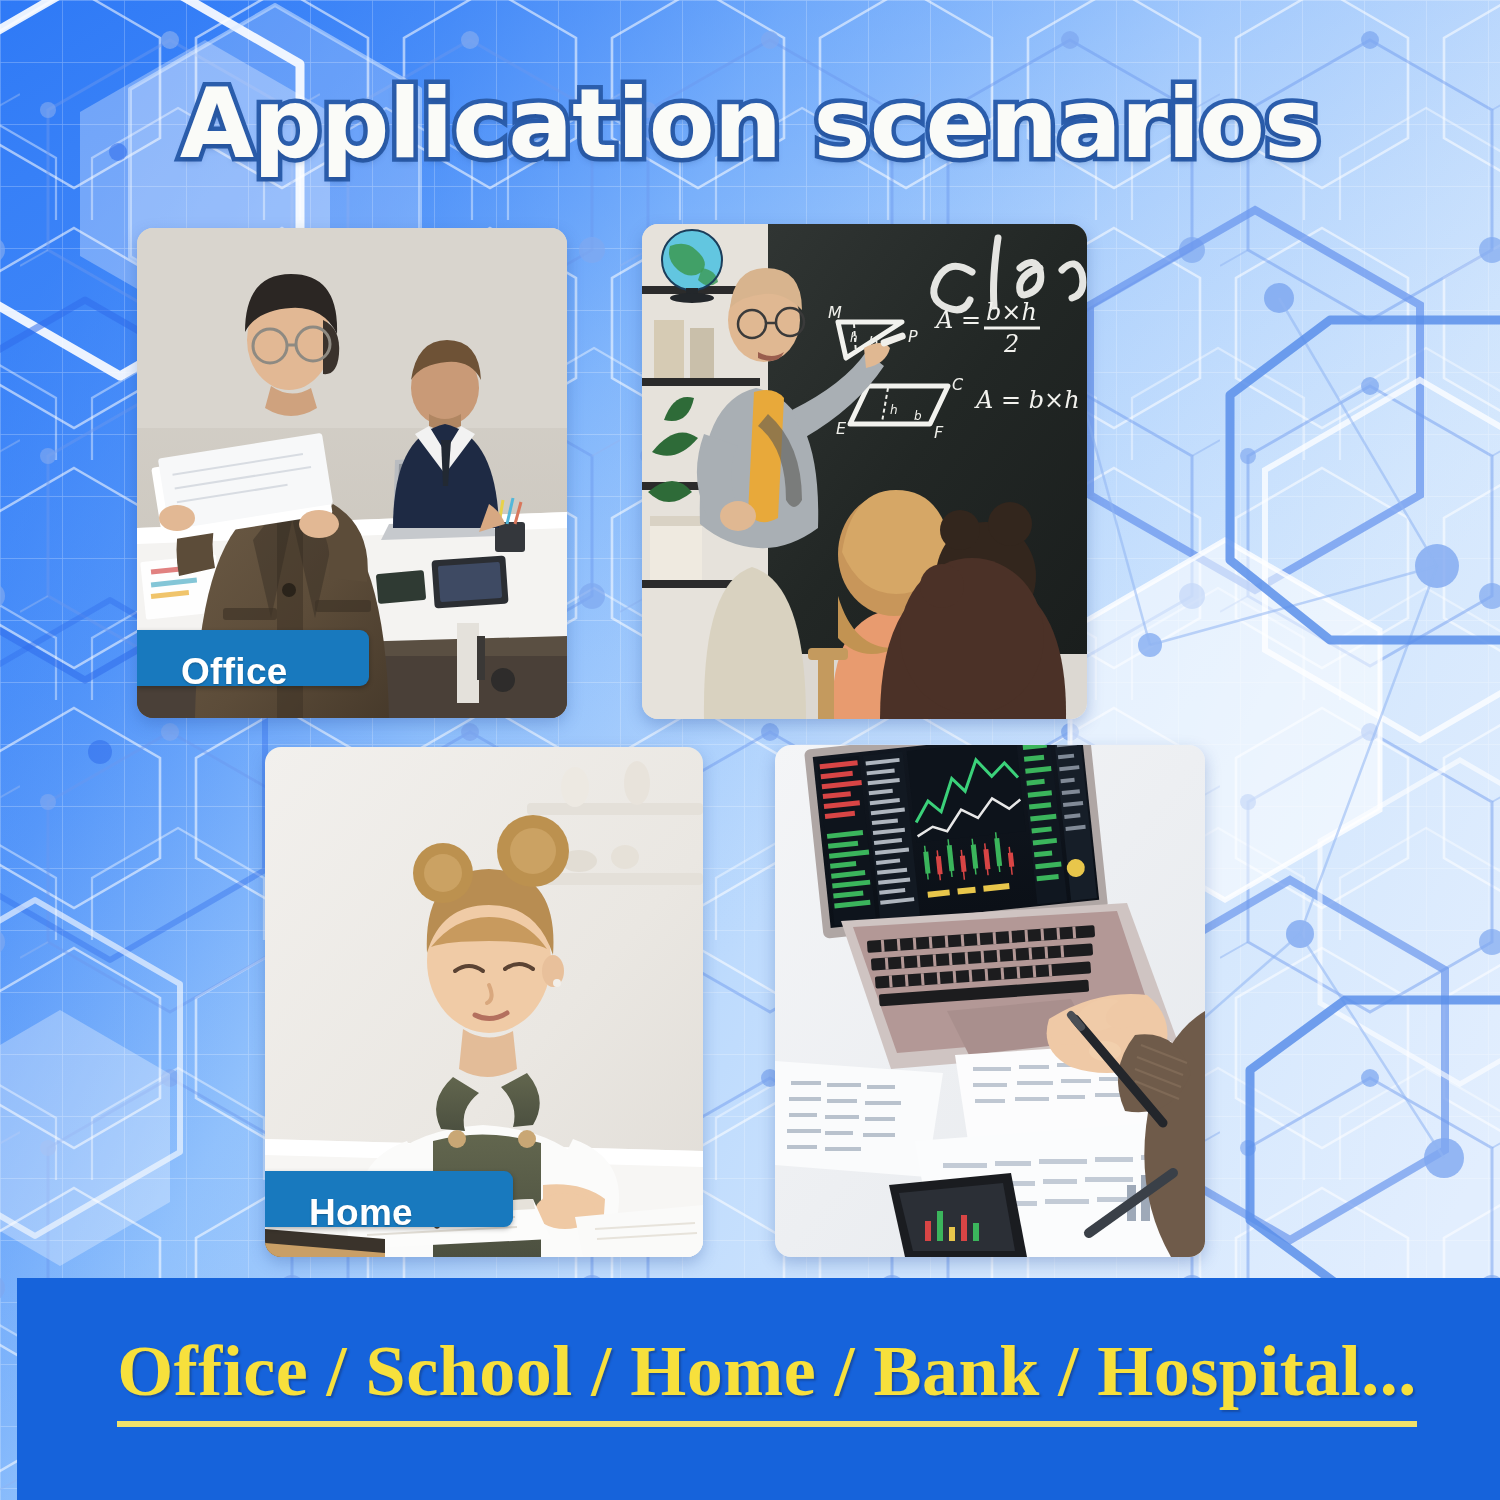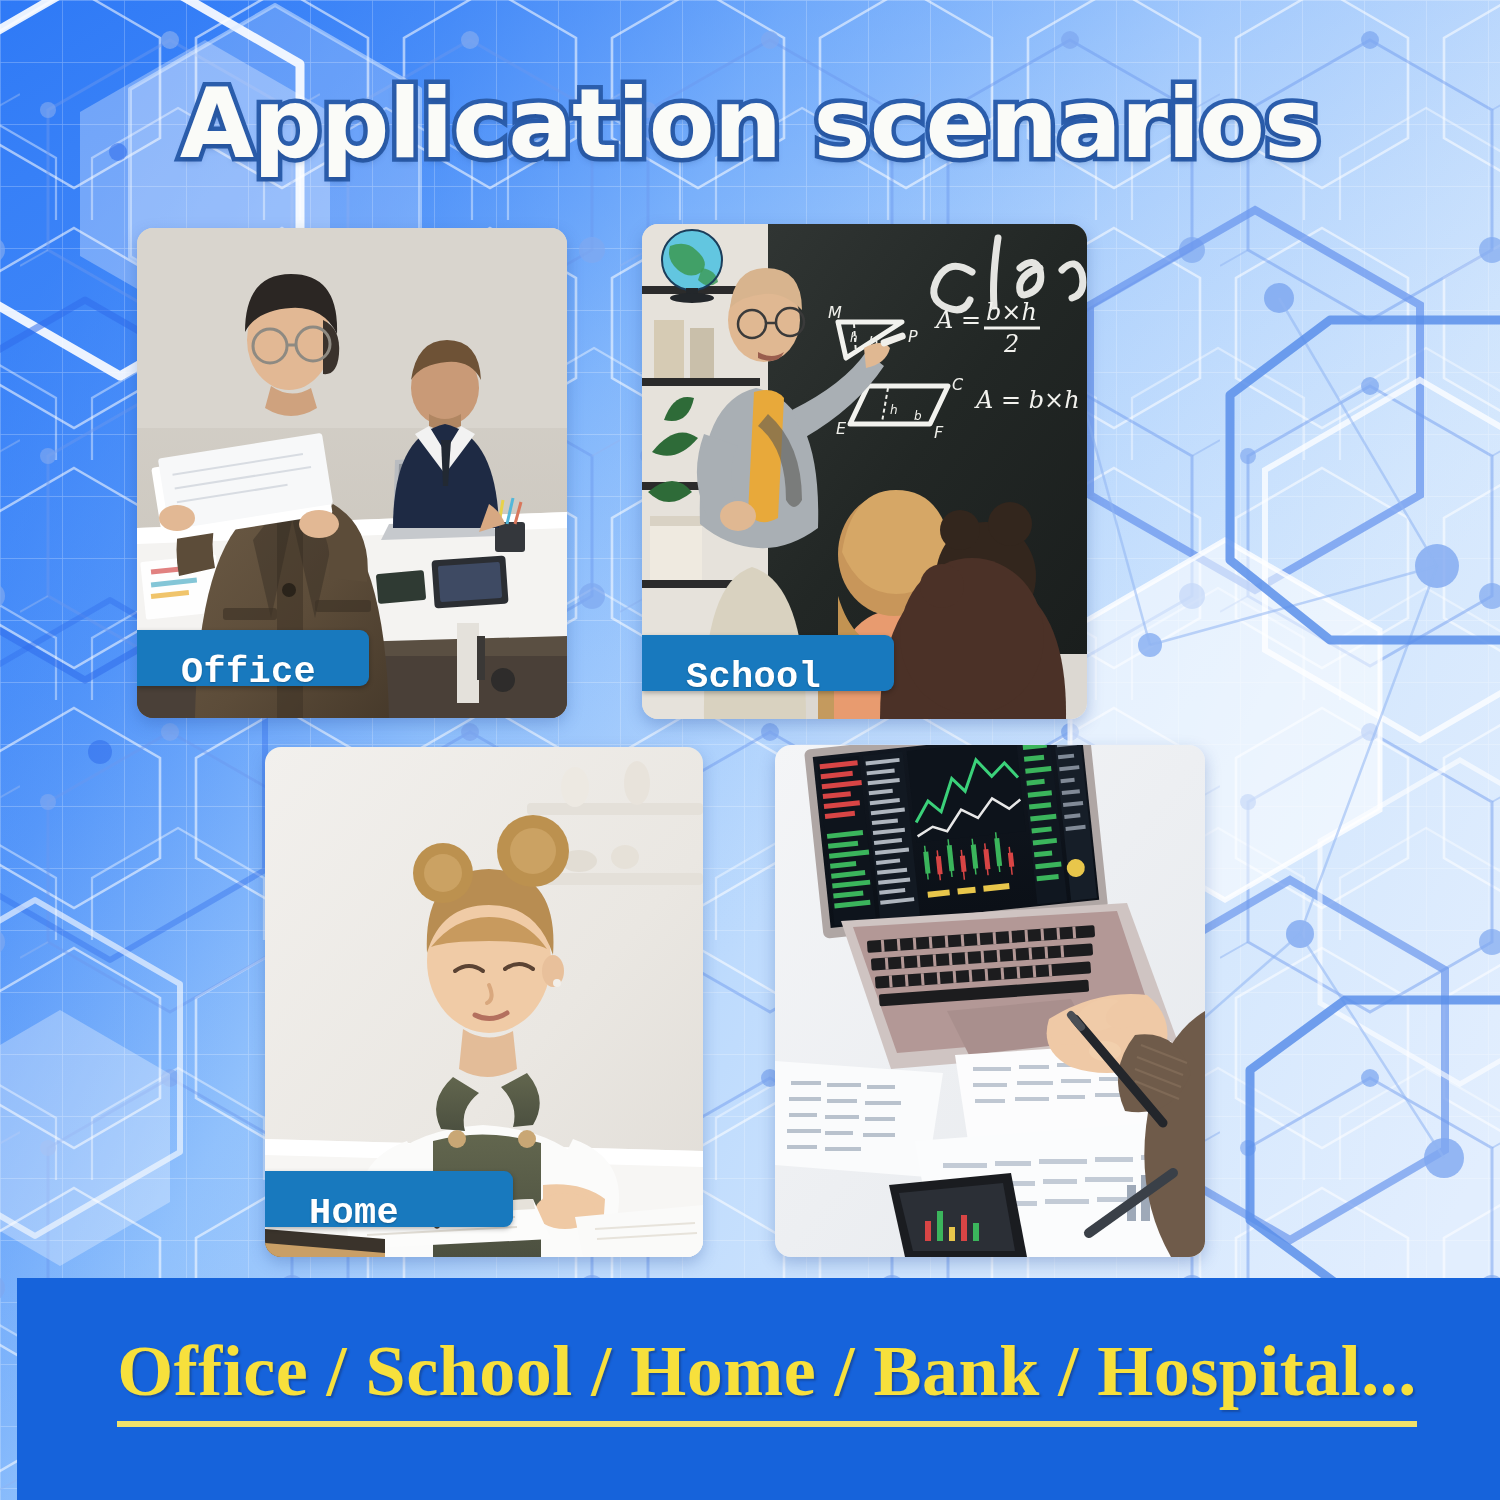--- a/index.html
+++ b/index.html
@@ -68,21 +68,21 @@
     height: 56px;
     background: #1879BE;
     border-top-right-radius: 9px;
     border-bottom-right-radius: 9px;
     display: flex;
     align-items: center;
     z-index: 5;
     box-shadow: 0 2px 5px rgba(0,0,0,0.28);
   }
   .badge span {
-    font-family: Liberation Mono, monospace;
+    font-family: Liberation Sans, sans-serif;
     font-weight: bold;
     font-size: 37px;
     color: #FFFFFF;
     padding-left: 44px;
     letter-spacing: 0.3px;
     text-shadow: 0 1px 2px rgba(0,0,0,0.25);
     margin-top: 27px;
   }
 
   #card-office { left:137px; top:228px; width:430px; height:490px; }
@@ -448,23 +448,20 @@
         </g>
         <g>
           <path d="M238 495 q0 -140 92 -146 q96 6 94 146 Z" fill="#4B3127"></path>
           <ellipse cx="330" cy="412" rx="72" ry="78" fill="#4B3127"></ellipse>
           <circle cx="300" cy="362" r="22" fill="#4B3127"></circle>
         </g>
 
         <rect x="176" y="432" width="16" height="63" fill="#C49A5E"></rect>
         <rect x="166" y="424" width="40" height="12" rx="4" fill="#C49A5E"></rect>
       </svg>
-    </div>
-    <div class="badge">
-      <span>School</span>
     </div>
   </div>
 
   <div class="card" id="card-home">
     <div class="card-photo">
       <svg viewBox="0 0 438 510" preserveAspectRatio="xMidYMid slice">
         <defs>
           <linearGradient id="homeBg" x1="0" y1="0" x2="1" y2="1">
             <stop offset="0%" stop-color="#F2F0ED"></stop>
               <stop offset="60%" stop-color="#EAE7E2"></stop>

